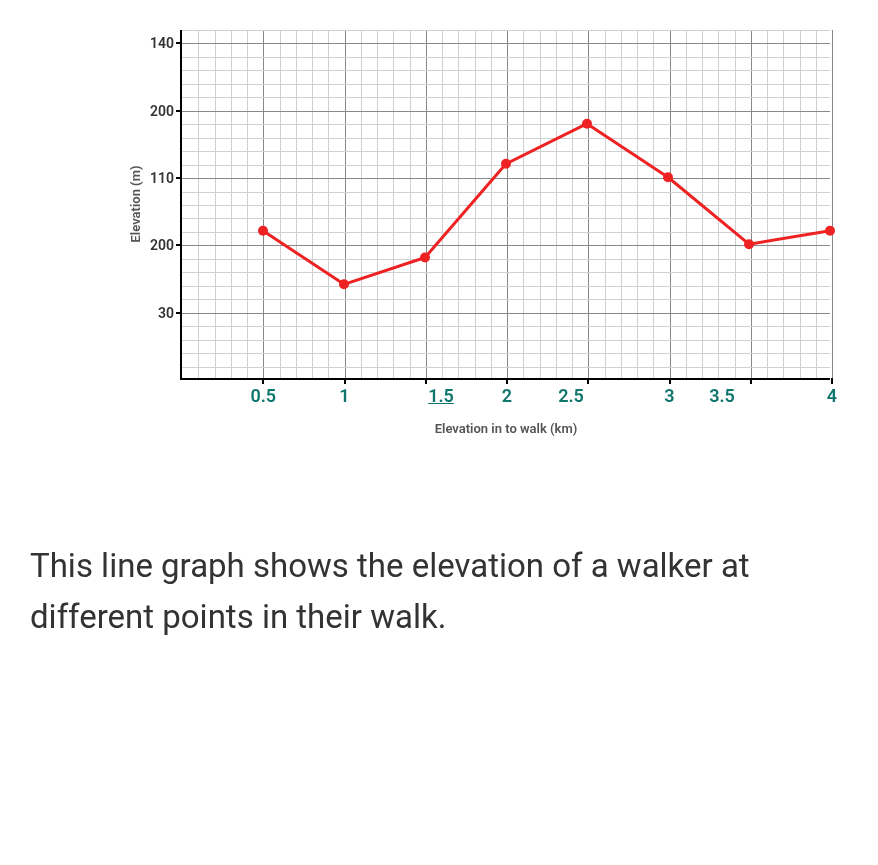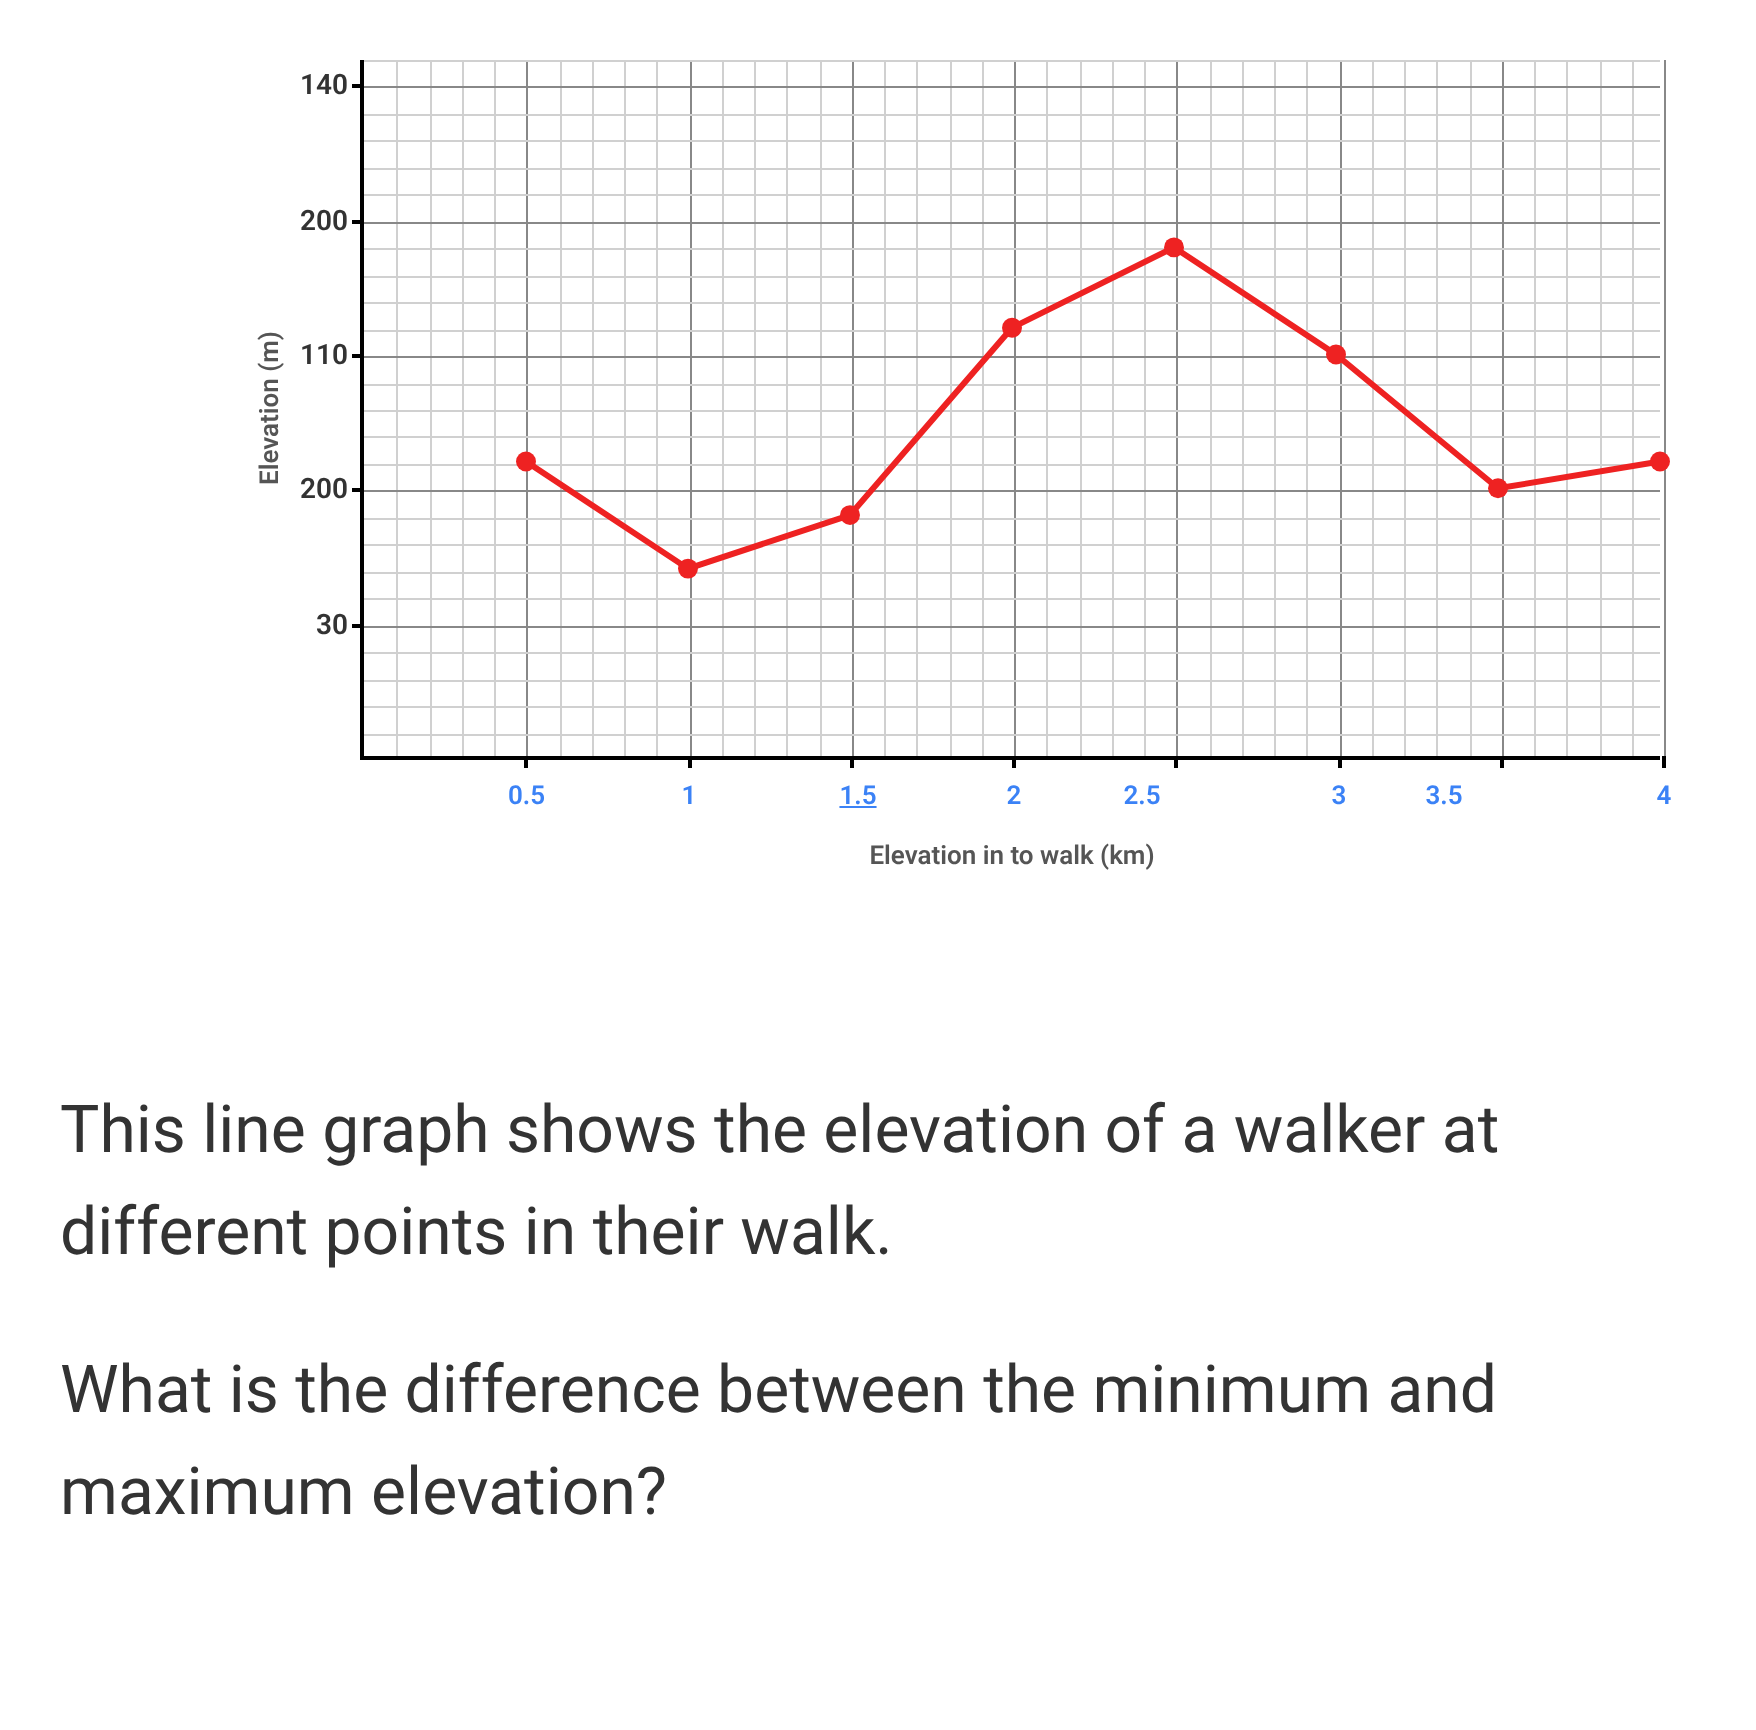--- a/index.html
+++ b/index.html
@@ -52,23 +52,23 @@
       font-size: 14px;
       font-weight: 600;
       color: #333;
       transform: translateY(-50%);
     }
     .x-tick-label {
       position: absolute;
       bottom: -28px;
       width: 40px;
       text-align: center;
-      font-size: 13px;
-      font-weight: 600;
-      color: #3b82f6;
+      font-size: 18px;
+      font-weight: 600;
+      color: #0f766e;
       transform: translateX(-50%);
     }
     .y-axis-label {
       position: absolute;
       left: -85px;
       top: 50%;
       transform: translateY(-50%) rotate(-90deg);
       transform-origin: center;
       font-size: 13px;
       font-weight: 600;
@@ -211,31 +211,30 @@
       <div class="y-tick-label" style="top: 148.077px;">110</div>
       <div class="tick-mark-y" style="top: 148.077px;"></div>
       <div class="y-tick-label" style="top: 80.7692px;">200</div>
       <div class="tick-mark-y" style="top: 80.7692px;"></div>
       <div class="y-tick-label" style="top: 13.4615px;">140</div>
       <div class="tick-mark-y" style="top: 13.4615px;"></div>
       <div class="x-tick-label" style="left: 81.25px;">0.5</div>
       <div class="tick-mark-x" style="left: 81.25px;"></div>
       <div class="x-tick-label" style="left: 162.5px;">1</div>
       <div class="tick-mark-x" style="left: 162.5px;"></div>
-      <div class="x-tick-label" style="left: 247px; text-decoration: underline;">1.5</div>
+      <div class="x-tick-label" style="left: 259px; text-decoration: underline;">1.5</div>
       <div class="tick-mark-x" style="left: 243.75px;"></div>
       <div class="x-tick-label" style="left: 325px;">2</div>
       <div class="tick-mark-x" style="left: 325px;"></div>
       <div class="x-tick-label" style="left: 389px;">2.5</div>
       <div class="tick-mark-x" style="left: 406.25px;"></div>
       <div class="x-tick-label" style="left: 487.5px;">3</div>
       <div class="tick-mark-x" style="left: 487.5px;"></div>
       <div class="x-tick-label" style="left: 540px;">3.5</div>
       <div class="tick-mark-x" style="left: 568.75px;"></div>
       <div class="x-tick-label" style="left: 650px;">4</div>
       <div class="tick-mark-x" style="left: 650px;"></div>
     </div>
 </div>
 
 <div class="question-text">
   <p>This line graph shows the elevation of a walker at different points in their walk.</p>
-  <p>What is the difference between the minimum and maximum elevation?</p>
 </div>
 
 </body></html>

